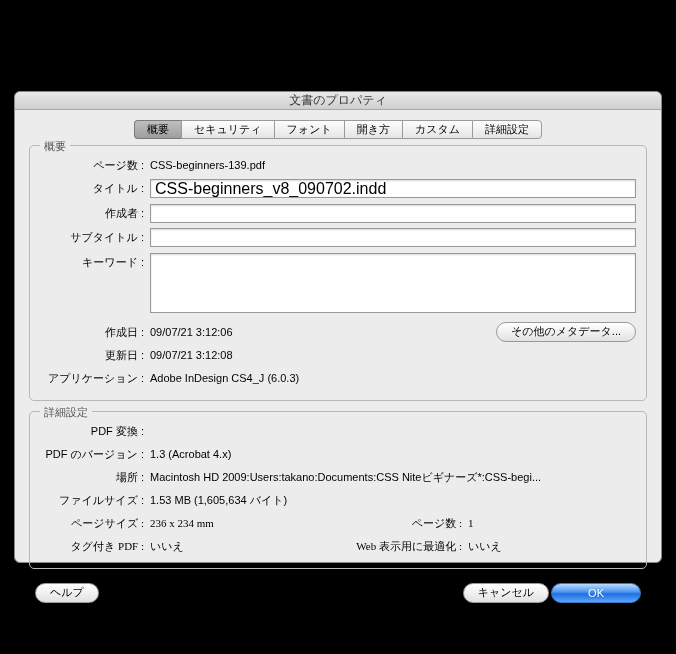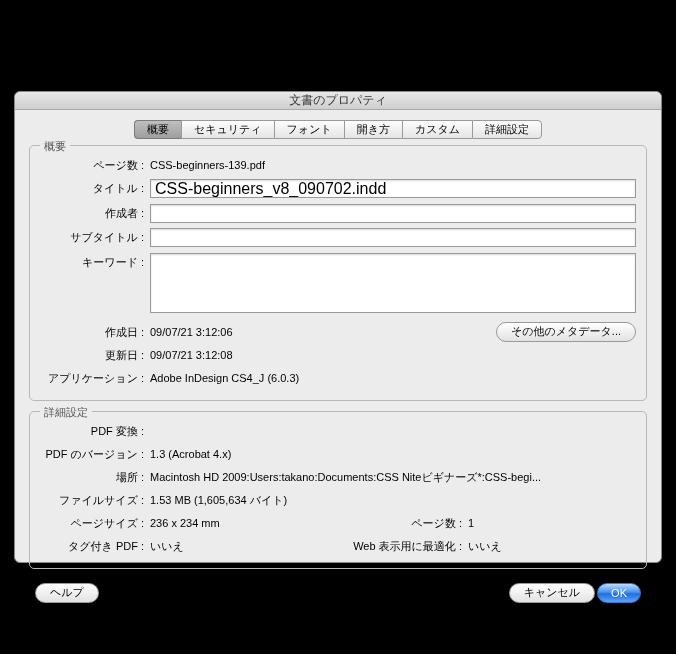--- a/index.html
+++ b/index.html
@@ -136,21 +136,21 @@
     background: linear-gradient(#b9dcff, #4a94ee 45%, #1f6fe0 55%, #5aa6ff);
     border-color: #3f73c4;
     color: #fff;
     font-weight: 500;
     text-shadow: 0 1px 1px rgba(0,0,0,0.2);
   }
   .detail-row2 {
     display: flex;
     margin-bottom: 5px;
   }
-  .detail-row2 .pair { display:flex; flex:1; }
+  .detail-row2 .pair { display:flex; flex:1;font-family:Liberation Serif, serif; }
   .detail-row2 .pair .label { width:110px; }
   .detail-row2 .pair.second .label { width: 130px; }
   .button-bar {
     display: flex;
     justify-content: space-between;
     align-items: center;
     padding: 4px 6px 2px 6px;
   }
   .button-bar .right { display: flex; gap: 2px; }
 </style>
@@ -267,20 +267,20 @@
     <div style="flex:1"></div>
 
     <div class="button-bar">
       <div class="aqua-btn">
           <span>ヘルプ</span>
         </div>
       <div class="right">
         <div class="aqua-btn">
             <span>キャンセル</span>
           </div>
-        <div class="aqua-btn default" style="padding:0 13px">
+        <div class="aqua-btn default" style="padding:0 36px">
             <span>OK</span>
           </div>
       </div>
     </div>
 
   </div>
 </div>
 
 </body></html>

